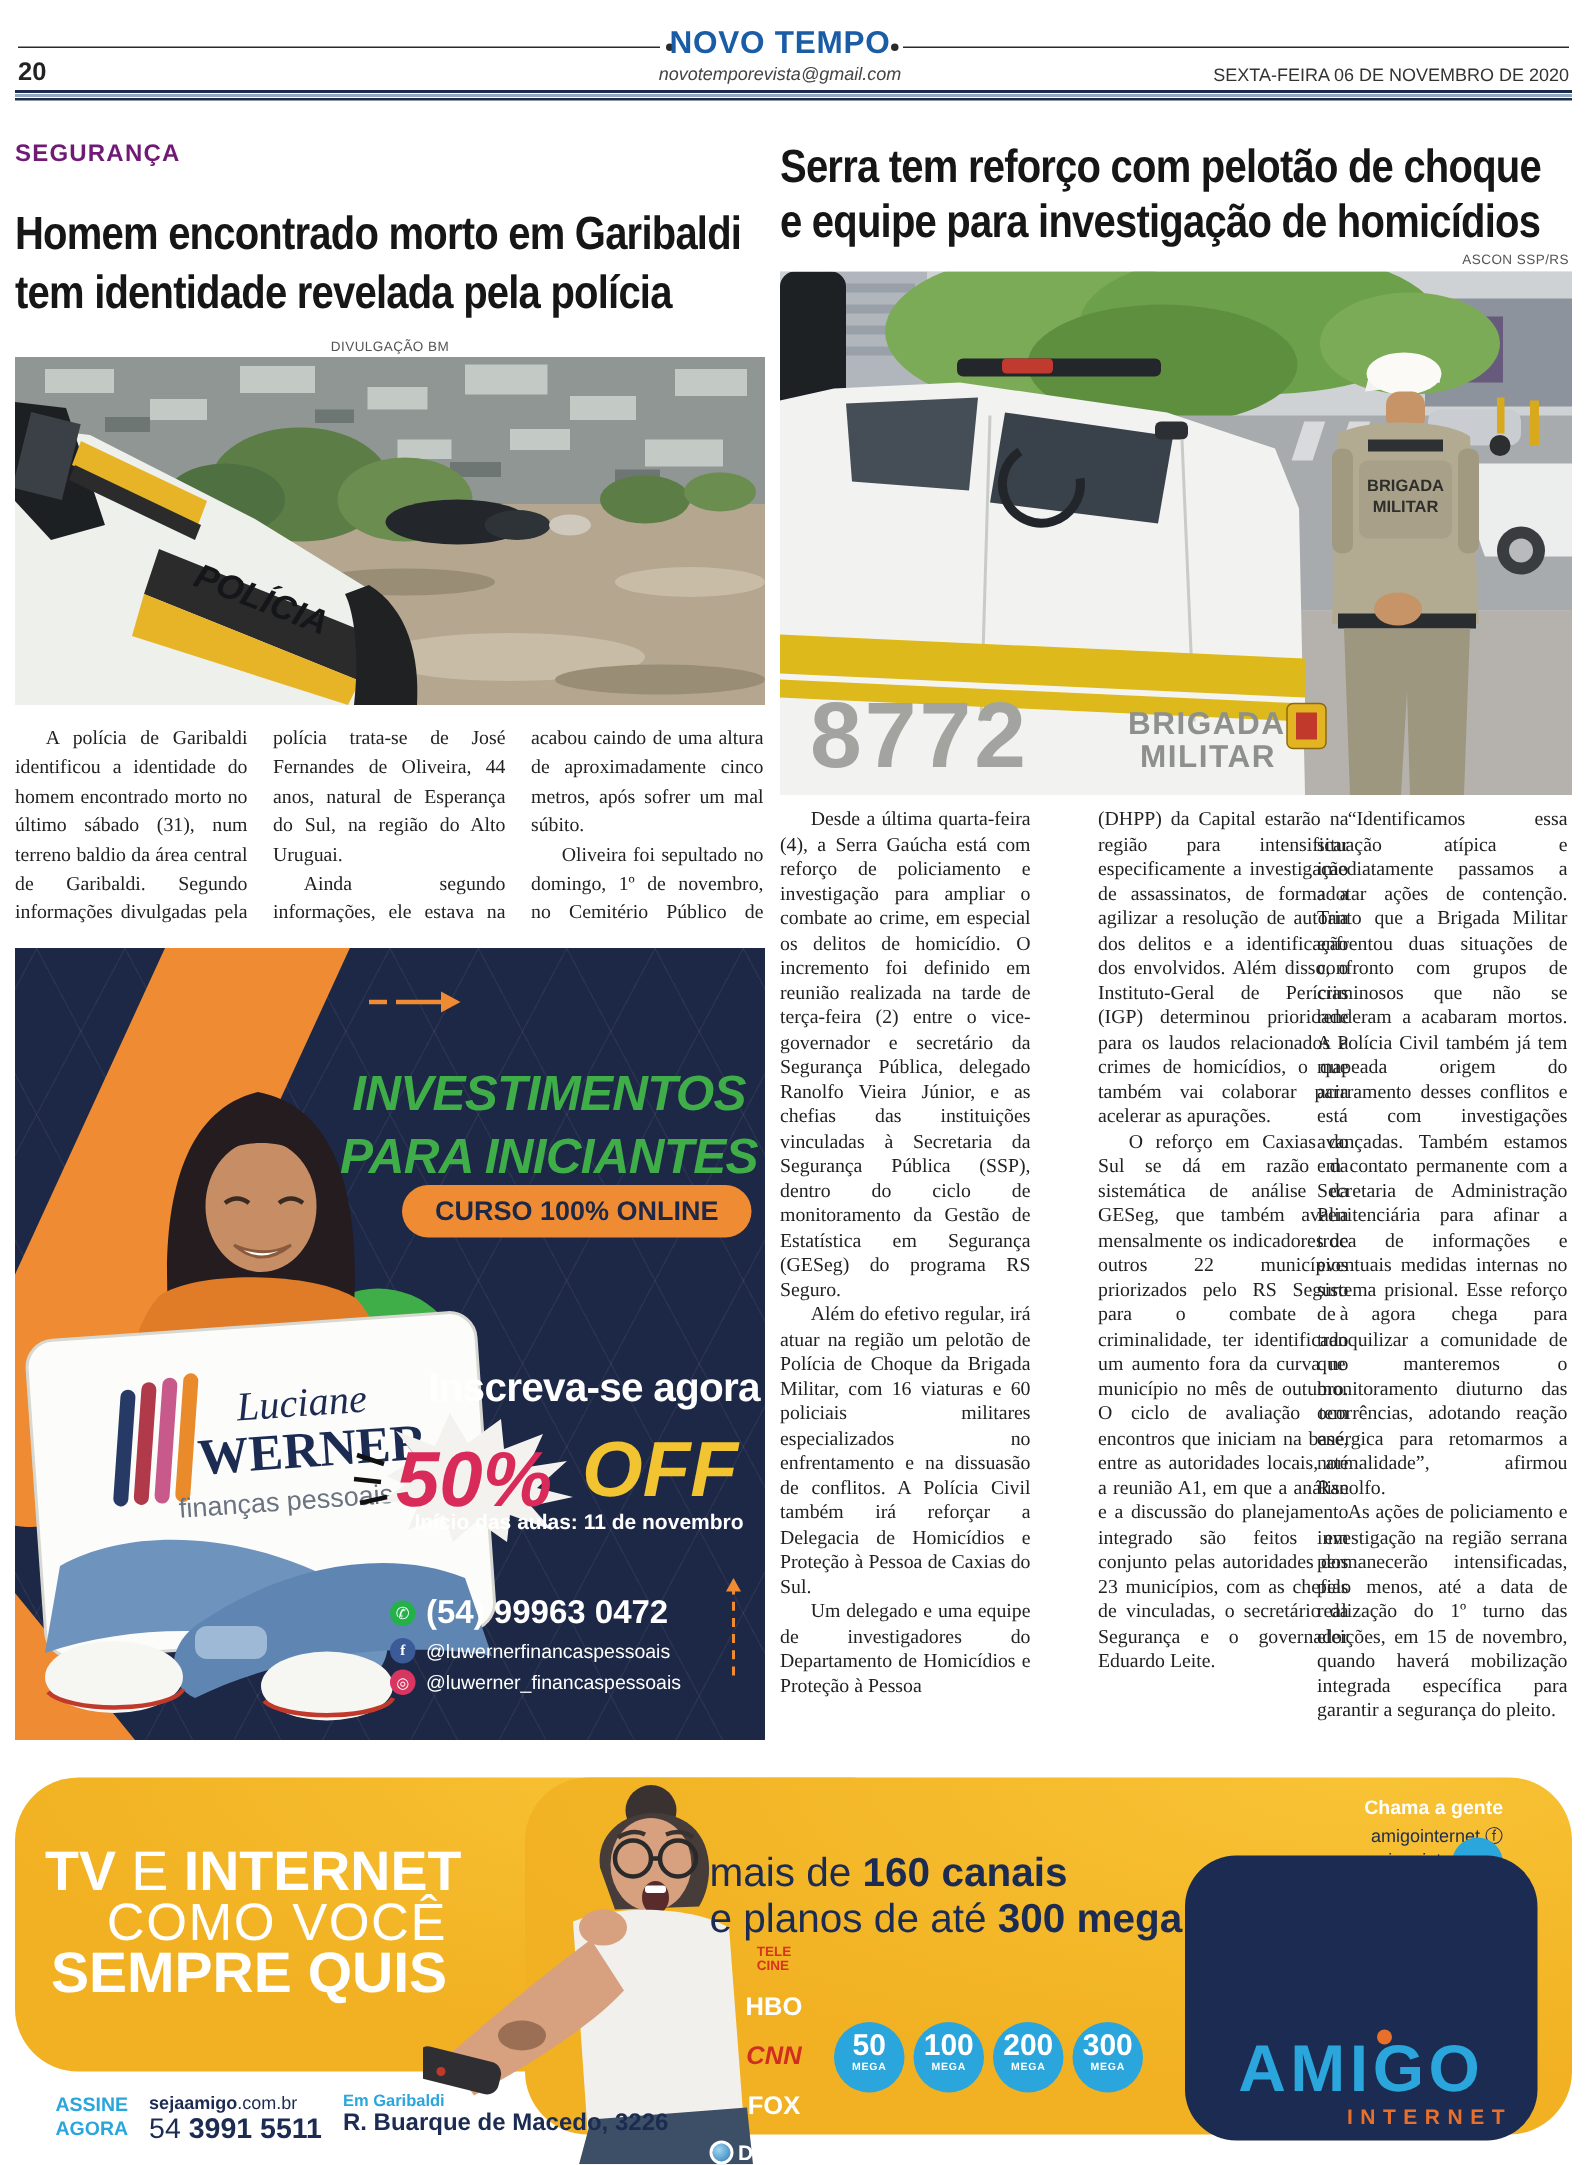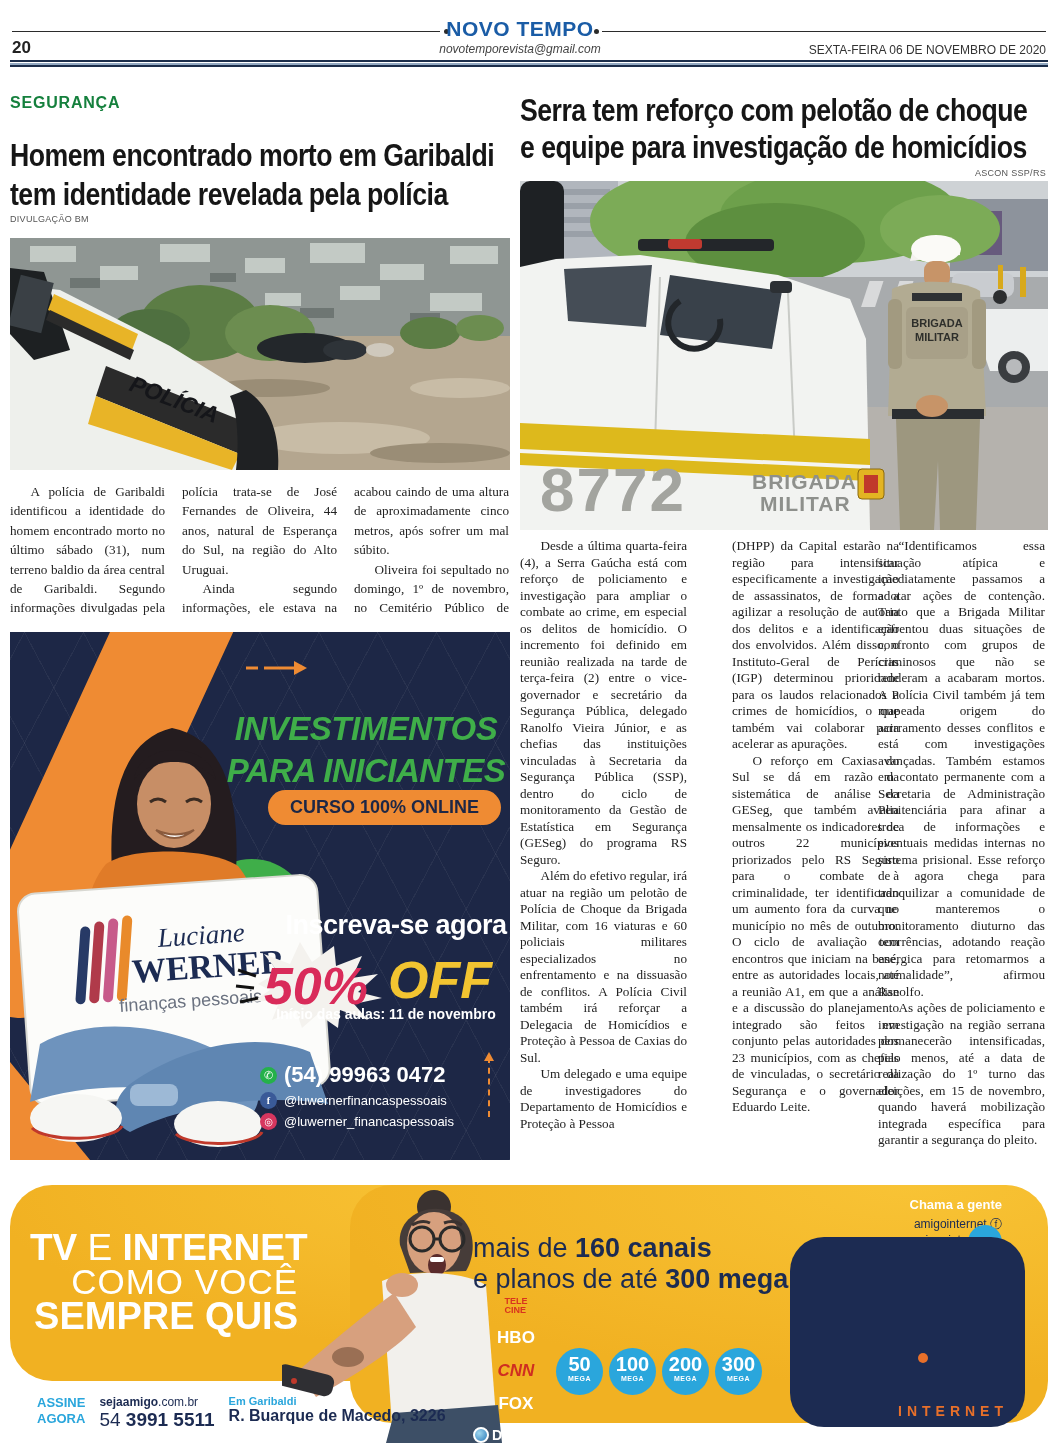--- a/index.html
+++ b/index.html
@@ -12,21 +12,21 @@
   .masthead{position:absolute;top:17px;left:430px;width:180px;text-align:center;
             font-size:21px;font-weight:bold;letter-spacing:.5px;color:#1a5ca6;}
   .pagenum{position:absolute;top:38px;left:12px;font-size:17px;font-weight:bold;color:#222;}
   .mast-email{position:absolute;top:42px;left:400px;width:240px;text-align:center;
               font-style:italic;font-size:12px;color:#444;}
   .mast-date{position:absolute;top:43px;right:12px;font-size:12px;color:#333;}
   .triple-rule{position:absolute;top:60px;left:10px;right:10px;height:7px;
                background:linear-gradient(#1b2d4a 0 2px,#fff 2px 2.6px,#93a9c2 2.6px 4.6px,#fff 4.6px 5.2px,#1b2d4a 5.2px 7px);}
   
   .section-label{position:absolute;top:94px;left:10px;font-size:16px;font-weight:bold;
-                 letter-spacing:.8px;color:#15803d;}
+                 letter-spacing:.8px;color:#701a75;}
   .headline{position:absolute;font-weight:bold;color:#161616;}
   .headline .hl{display:block;white-space:nowrap;transform:scaleX(.86);transform-origin:left top;
                 letter-spacing:-.6px;}
   .credit{position:absolute;font-size:9px;color:#555;letter-spacing:.3px;}
   .photo{position:absolute;overflow:hidden;background:#ccc;}
   .bodycol{position:absolute;font-family:"Liberation Serif",serif;color:#222;
            text-align:justify;hyphens:auto;overflow:hidden;}
   .bodycol-l{font-size:13.2px;line-height:19.4px;}
   .bodycol-r{font-size:13.2px;line-height:16.5px;}
   .para{margin:0;text-indent:1.55em;}
@@ -81,21 +81,21 @@
   <div class="mast-email">novotemporevista@gmail.com</div>
   <div class="mast-date">SEXTA-FEIRA 06 DE NOVEMBRO DE 2020</div>
   <div class="triple-rule"></div>
 
   <div class="section-label">SEGURANÇA</div>
 
   <div class="headline" style="left:10px;top:136px;width:500px;font-size:31px;line-height:39px;">
     <span class="hl">Homem encontrado morto em Garibaldi</span>
     <span class="hl">tem identidade revelada pela polícia</span>
   </div>
-  <div class="credit" style="left:10px;top:214px;width:500px;text-align:left;">DIVULGAÇÃO BM</div>
+  <div class="credit" style="left:10px;top:226px;width:500px;text-align:center;">DIVULGAÇÃO BM</div>
 
   <div class="photo" style="left:10px;top:238px;width:500px;height:232px;">
     <svg width="500" height="232" viewBox="0 0 500 232">
       <rect x="0" y="0" width="500" height="100" fill="#8f9693"></rect>
       <g fill="#c3cac5">
         <rect x="20" y="8" width="46" height="16"></rect>
           <rect x="90" y="28" width="38" height="14"></rect>
         <rect x="150" y="6" width="50" height="18"></rect>
           <rect x="235" y="20" width="40" height="15"></rect>
         <rect x="300" y="5" width="55" height="20"></rect>
@@ -411,20 +411,21 @@
         <span style="font-family:'Liberation Serif',serif;">ⓕ</span>
       </div>
       <div style="font-size:12px;color:#1c2b52;">
         <span>amigo_internet</span>
         <span>◎</span>
       </div>
     </div>
 
     <div class="abs" style="left:958px;top:40px;width:34px;height:20px;border-radius:17px 17px 0 0;background:#2aa6dc;"></div>
     <div class="am-card">
+      <div class="abs" style="left:0;top:118px;width:235px;text-align:center;color:#2aa6dc;font-size:44px;font-weight:bold;letter-spacing:3px;">AMIGO</div>
       <div class="abs" style="left:128px;top:116px;width:10px;height:10px;border-radius:50%;background:#e8702a;"></div>
       <div class="abs" style="left:0;top:166px;width:218px;text-align:right;color:#e8702a;font-size:14px;font-weight:bold;letter-spacing:5px;">INTERNET</div>
     </div>
 
     <div class="assine">
       <div style="color:#2aa6dc;font-size:13px;font-weight:bold;line-height:16px;">
         <div>ASSINE</div>
         <div>AGORA</div>
       </div>
       <div style="color:#1c2b52;">

